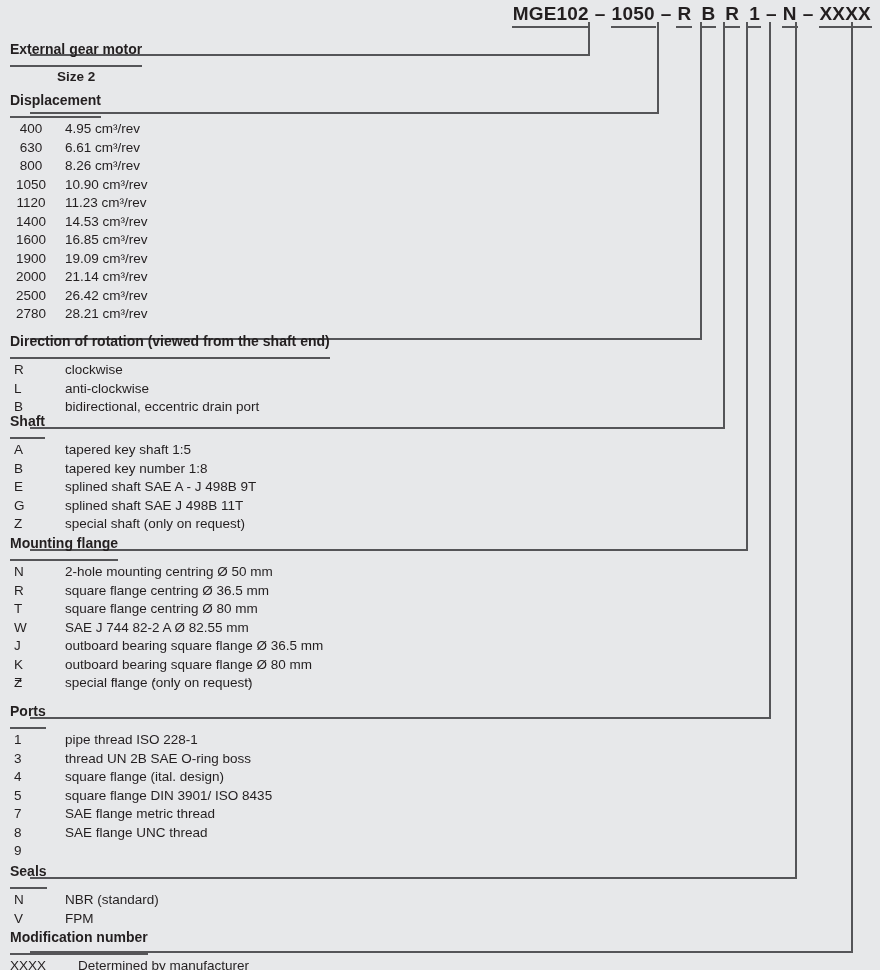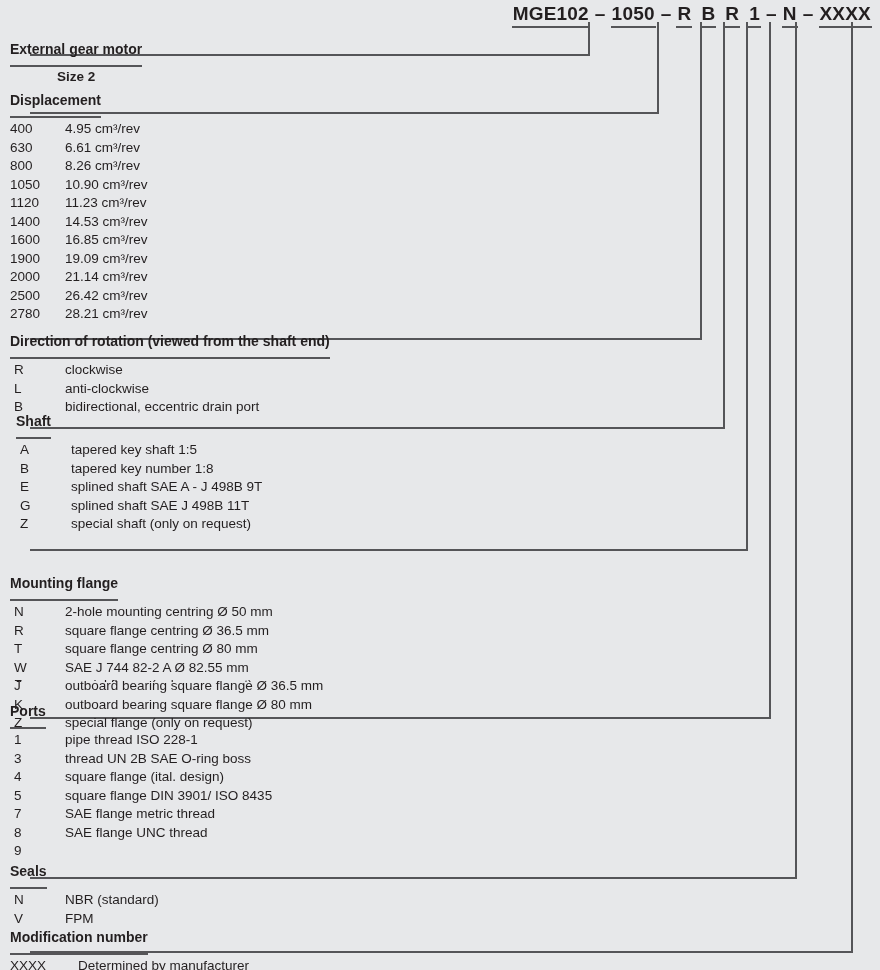--- a/index.html
+++ b/index.html
@@ -63,21 +63,21 @@
     margin-top: 2px;
   }
   .row {
     display: flex;
     font-size: 13.5px;
     line-height: 18.5px;
     white-space: nowrap;
   }
   .code-num {
     width: 42px;
-    text-align: left;
+    text-align: center;
     flex: none;
   }
   .code-alpha {
     width: 42px;
     text-align: left;
     padding-left: 4px;
     box-sizing: border-box;
     flex: none;
   }
   .code-wide {
@@ -225,21 +225,21 @@
           <span class="code-alpha">L</span>
           <span class="desc">anti-clockwise</span>
         </div>
       <div class="row">
           <span class="code-alpha">B</span>
           <span class="desc">bidirectional, eccentric drain port</span>
         </div>
     </div>
   </div>
 
-  <div class="section" style="top:412px;margin-left:6px;">
+  <div class="section" style="top:412px;">
     <div class="sec-head">Shaft</div>
     <div class="rows">
       <div class="row">
           <span class="code-alpha">A</span>
           <span class="desc">tapered key shaft 1:5</span>
         </div>
       <div class="row">
           <span class="code-alpha">B</span>
           <span class="desc">tapered key number 1:8</span>
         </div>
@@ -251,21 +251,21 @@
           <span class="code-alpha">G</span>
           <span class="desc">splined shaft SAE J 498B 11T</span>
         </div>
       <div class="row">
           <span class="code-alpha">Z</span>
           <span class="desc">special shaft (only on request)</span>
         </div>
     </div>
   </div>
 
-  <div class="section" style="top:534px;margin-top:40px;">
+  <div class="section" style="top:534px;">
     <div class="sec-head">Mounting flange</div>
     <div class="rows">
       <div class="row">
           <span class="code-alpha">N</span>
           <span class="desc">2-hole mounting centring Ø 50 mm</span>
         </div>
       <div class="row">
           <span class="code-alpha">R</span>
           <span class="desc">square flange centring Ø 36.5 mm</span>
         </div>

